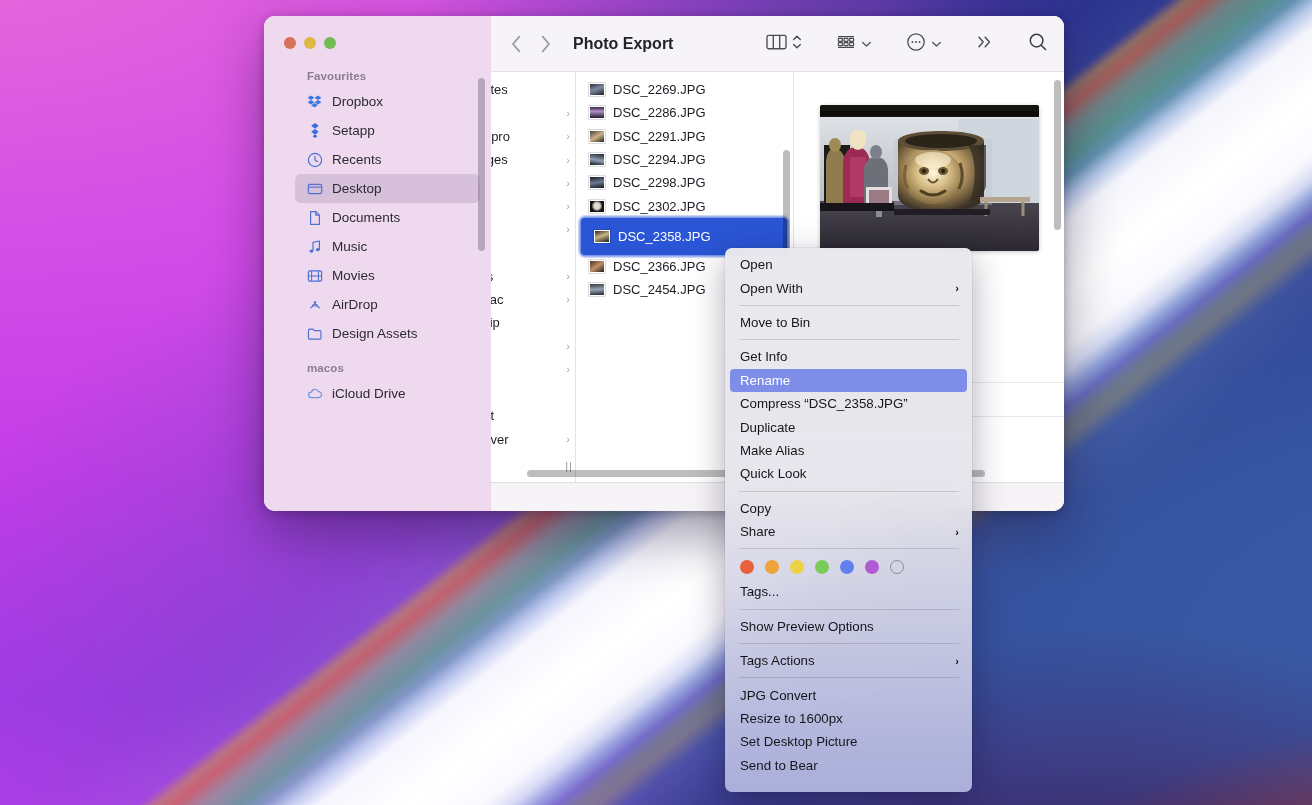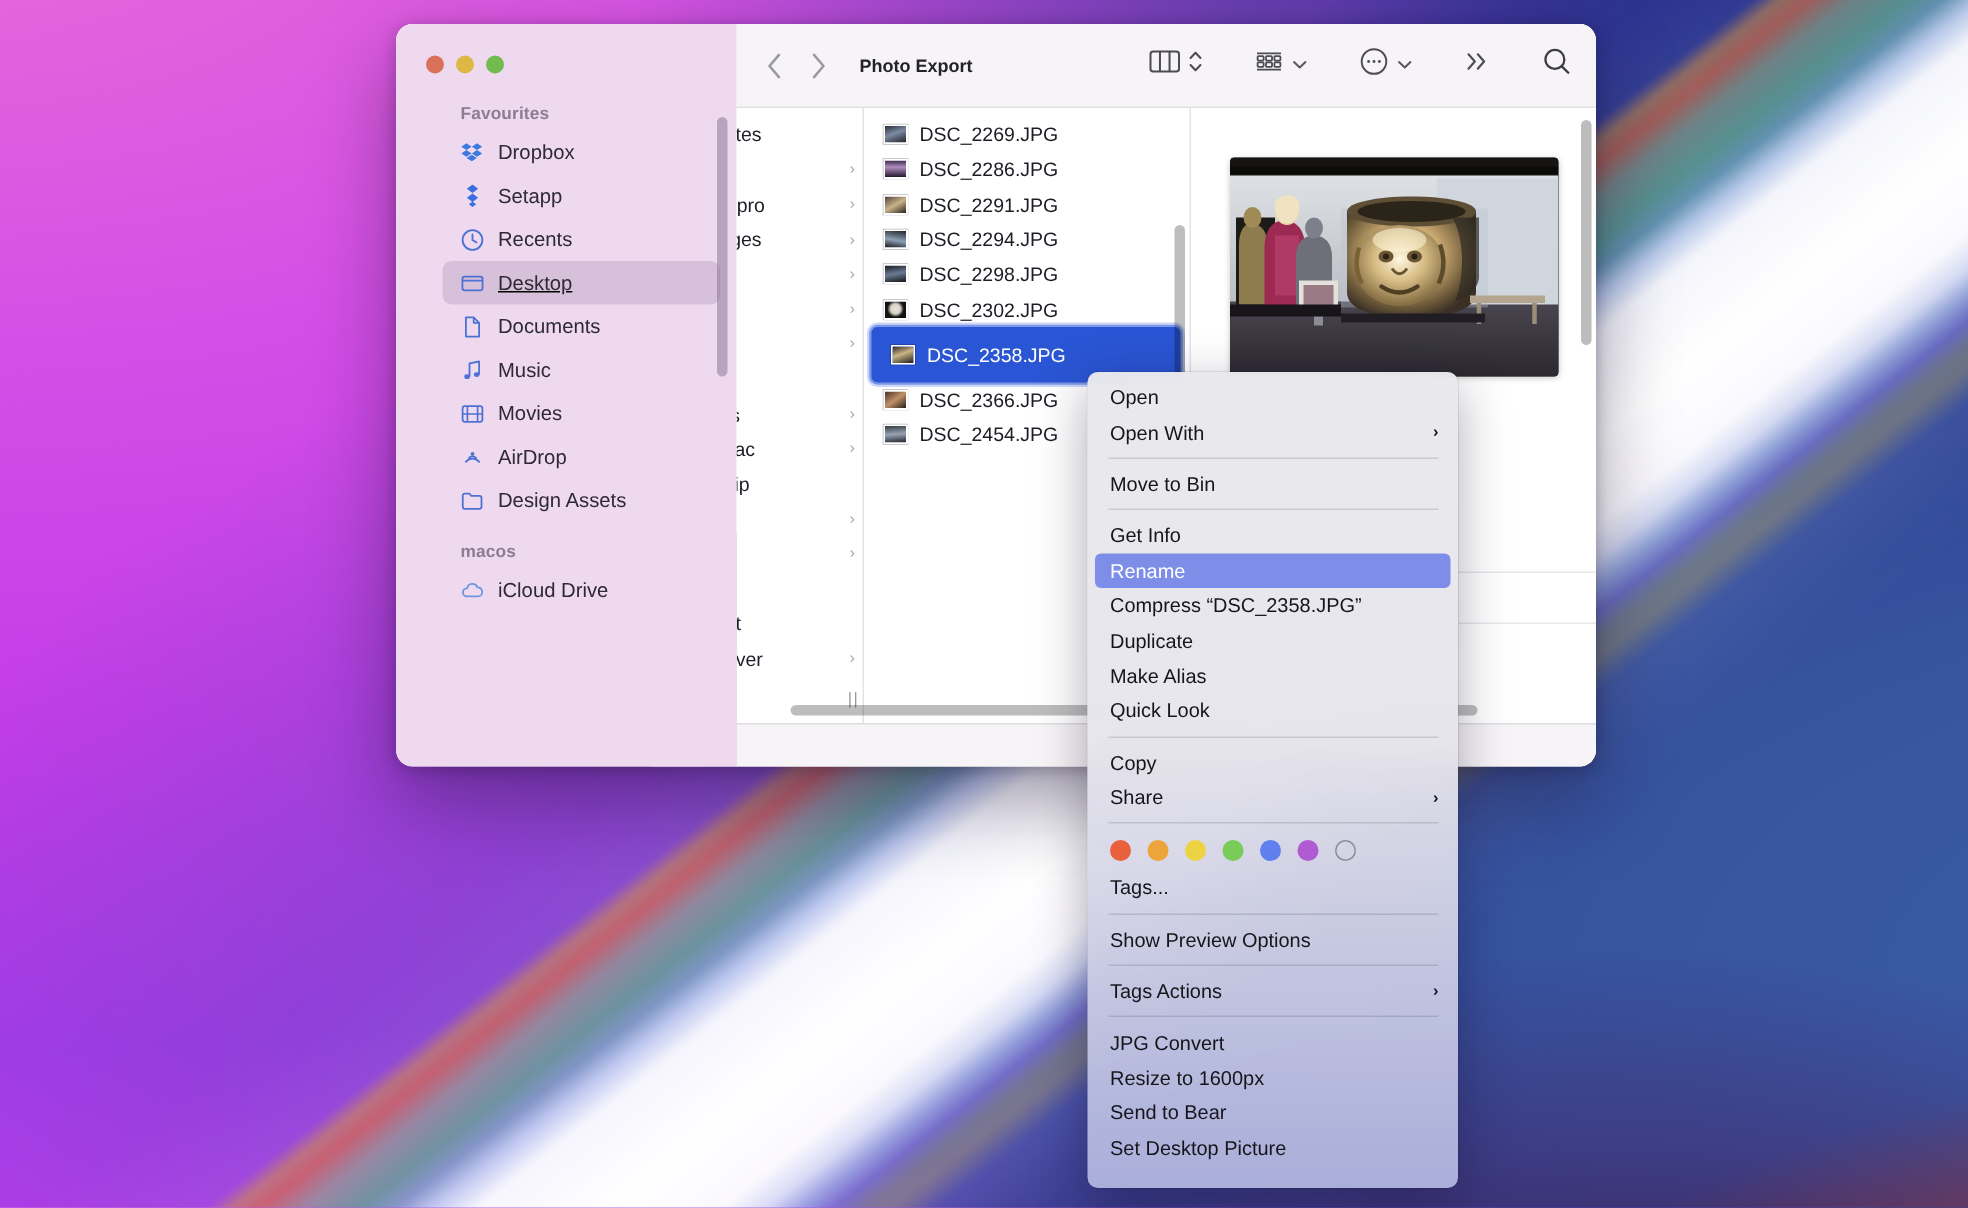--- a/index.html
+++ b/index.html
@@ -121,21 +121,21 @@
   .sb-header.second { padding-top: 14px; }
   .sb-item {
     display: flex; align-items: center;
     height: 29px;
     margin: 0 11px;
     padding-left: 11px;
     border-radius: 6px;
     gap: 9px;
     cursor: default;
   }
-  .sb-item.active { background: rgba(128,104,140,0.22); text-decoration: underline; }
+  .sb-item.active { background: rgba(128,104,140,0.22); }
   .sb-ico {
     width: 17px; height: 17px;
     flex: 0 0 17px;
     display: flex; align-items: center; justify-content: center;
     color: #4d72d4;
   }
   .sb-ico svg { display:block; }
   .sb-label {
     font-size: 13.5px; color: #2d2a33;
     white-space: nowrap;
@@ -165,21 +165,21 @@
     padding: 0 16px 0 20px;
     border-bottom: 1px solid #e2e0e2;
     gap: 0;
   }
   .tb-nav { display: flex; align-items: center; gap: 18px; color: #9b99a0; }
   .tb-btn {
     display: flex; align-items: center; justify-content: center;
     color: #5a5860; cursor: default;
   }
   #win-title {
-    font-size: 12px; font-weight: 700;
+    font-size: 16px; font-weight: 700;
     color: #24222a;
     margin-left: 22px;
     white-space: nowrap;
   }
   .tb-spacer { flex: 1; }
   .tb-group { display: flex; align-items: center; gap: 5px; margin-left: 0; }
   .tb-group + .tb-group { margin-left: 34px; }
   .chev-dn { color: #6a6870; }
 
   
@@ -840,18 +840,18 @@
       <span class="arrow">›</span>
     </div>
     <div class="msep"></div>
     <div class="mi">
       <span>JPG Convert</span>
     </div>
     <div class="mi">
       <span>Resize to 1600px</span>
     </div>
     <div class="mi">
+      <span>Set Desktop Picture</span>
+    </div>
+    <div class="mi">
       <span>Send to Bear</span>
     </div>
-    <div class="mi">
-      <span>Set Desktop Picture</span>
-    </div>
   </div>
 
 </body></html>

